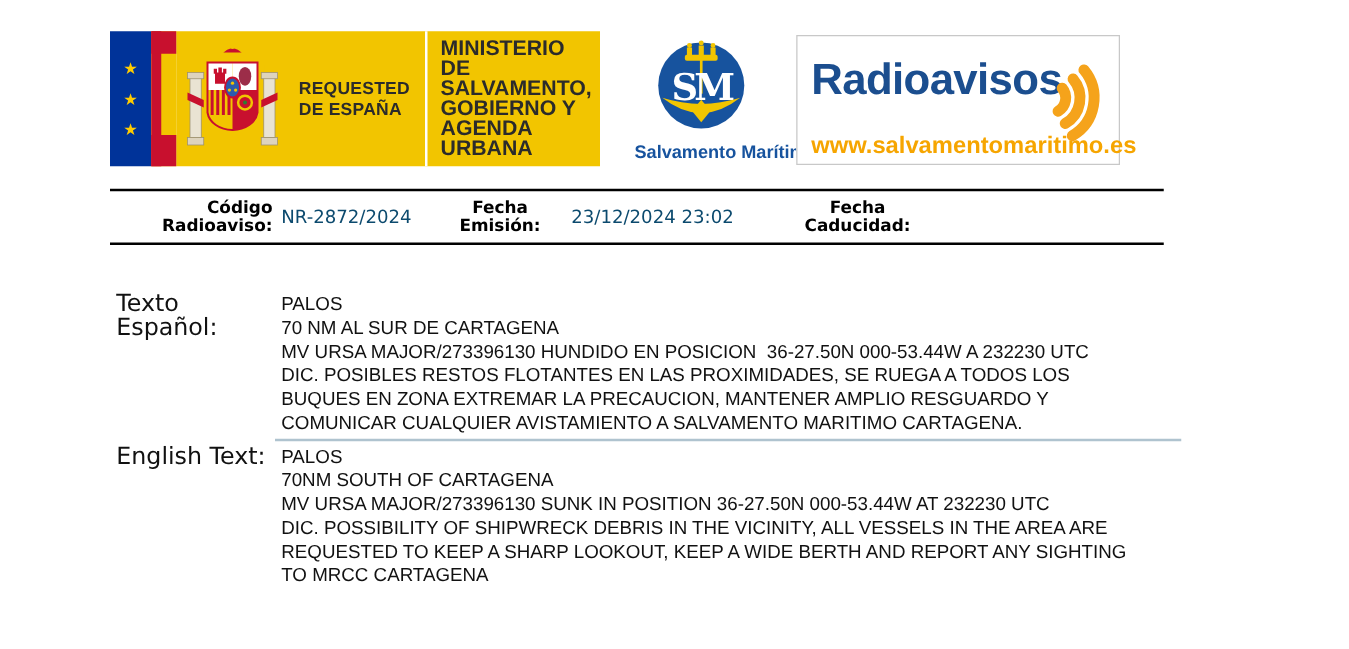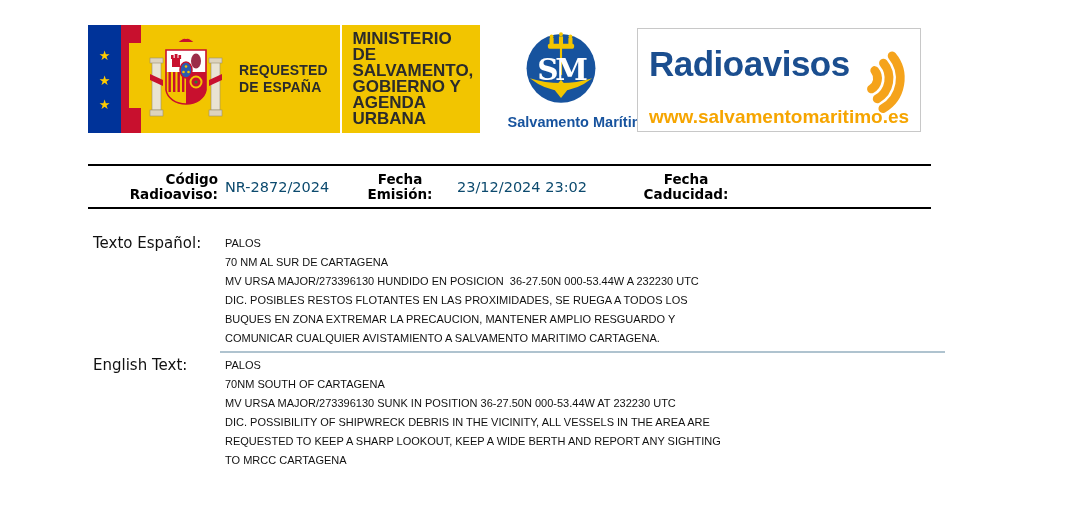--- a/index.html
+++ b/index.html
@@ -25,48 +25,48 @@
   .vdivider { width: 2.5px; height: 108px; background: #ffffff; margin-left: 12px; flex: none; }
   .ministry { margin-left: 10px; font-weight: bold; font-size: 17px; line-height: 16px;
               color: #2b2b2b; font-family: "Liberation Sans", sans-serif; }
 
   .sm-block { width: 152px; height: 108px; background: #fff; margin-left: 5px;
               display: flex; flex-direction: column; align-items: center; text-align: right; }
   .sm-emblem { margin-top: 2px; }
   .sm-caption { margin-top: 1px; font-weight: bold; font-size: 14.5px; color: #17539E;
                 font-family: "Liberation Sans", sans-serif; white-space: nowrap; margin-left: 39px; }
 
-  .ra-block { position: relative; width: 284px; height: 104px; margin-top: 3px; margin-left: 0px;
+  .ra-block { position: relative; width: 259px; height: 104px; margin-top: 3px; margin-left: 0px;
               background: #fff; border: 1px solid #c8c8c8; }
   .ra-title { position: absolute; left: 11px; top: 15px; font-weight: bold; font-size: 35px;
               color: #1B4E8F; letter-spacing: -0.5px; font-family: "Liberation Sans", sans-serif; }
   .waves { position: absolute; right: 6px; top: 11px; }
   .ra-url { position: absolute; left: 11px; top: 77px; font-weight: bold; font-size: 19px;
             color: #F6A500; font-family: "Liberation Sans", sans-serif; cursor: pointer; }
 
   
-  .meta-table { position: absolute; left: 88px; top: 164px; width: 843px; height: 45px;
+  .meta-table { position: absolute; left: 88px; top: 151px; width: 843px; height: 45px;
                 border-top: 2px solid #000; border-bottom: 2px solid #000;
                 display: flex; align-items: center; }
   .meta-table .lbl { font-weight: bold; font-size: 13.5px; line-height: 14.5px; color: #000; }
   .meta-table .val { font-size: 14.5px; color: #0c4a6e; white-space: nowrap; }
   .c1 { width: 130px; text-align: right; }
   .v1 { width: 132px; padding-left: 7px; }
   .c2 { width: 100px; padding: 0 14px; text-align: center; }
   .v2 { width: 166px; padding-left: 7px; }
   .c3 { width: 140px; padding: 0 25px; text-align: center; }
   .v3 { flex: 1; }
 
   
   .body-section { position: absolute; left: 88px; width: 870px; display: flex; }
   .section-es { top: 234px; }
   .section-en { top: 356px; }
-  .body-label { width: 137px; padding-left: 5px; font-size: 15px; color: #111;
+  .body-label { width: 137px; padding-left: 5px; font-size: 19px; color: #111;
                 line-height: 19px; flex: none; }
-  .body-text { flex: 1; font-family: "Liberation Sans", sans-serif; font-size: 11px;
+  .body-text { flex: 1; font-family: "Liberation Sans", sans-serif; font-size: 15px;
                line-height: 19px; color: #111; }
   .text-line { white-space: pre-wrap; min-height: 19px; }
   .section-divider { position: absolute; left: 220px; top: 351px; width: 725px; height: 2px;
                      background: #AFC3CF; }
 </style>
 </head>
 <body>
 
 <div class="page">
 

